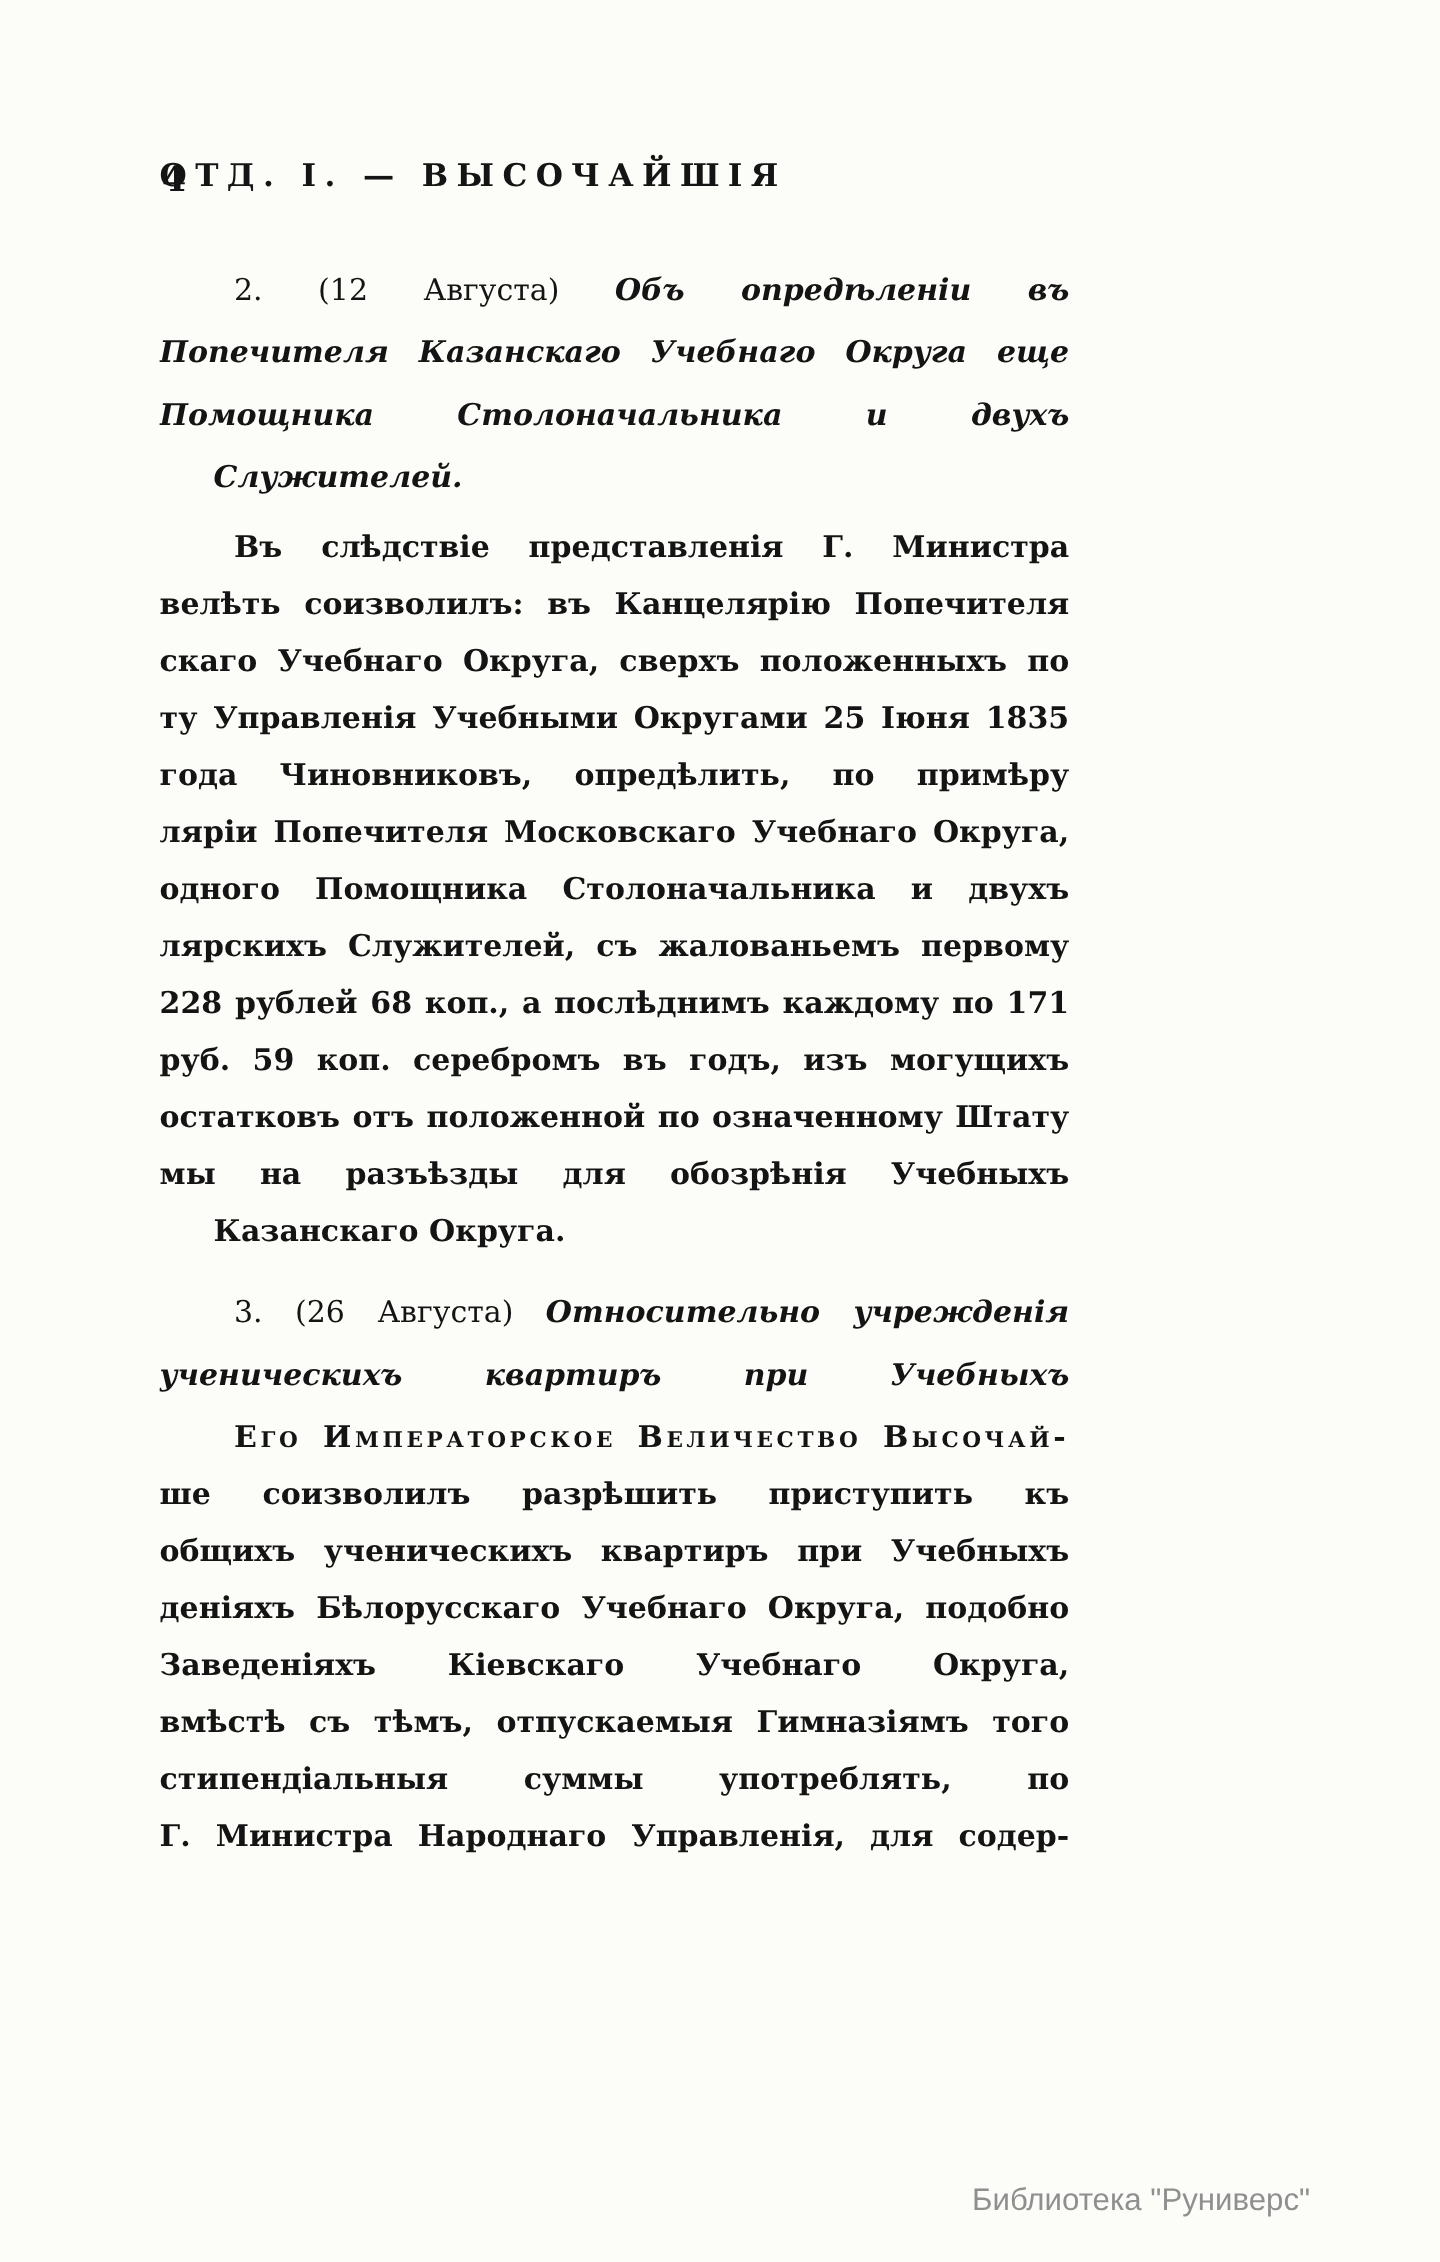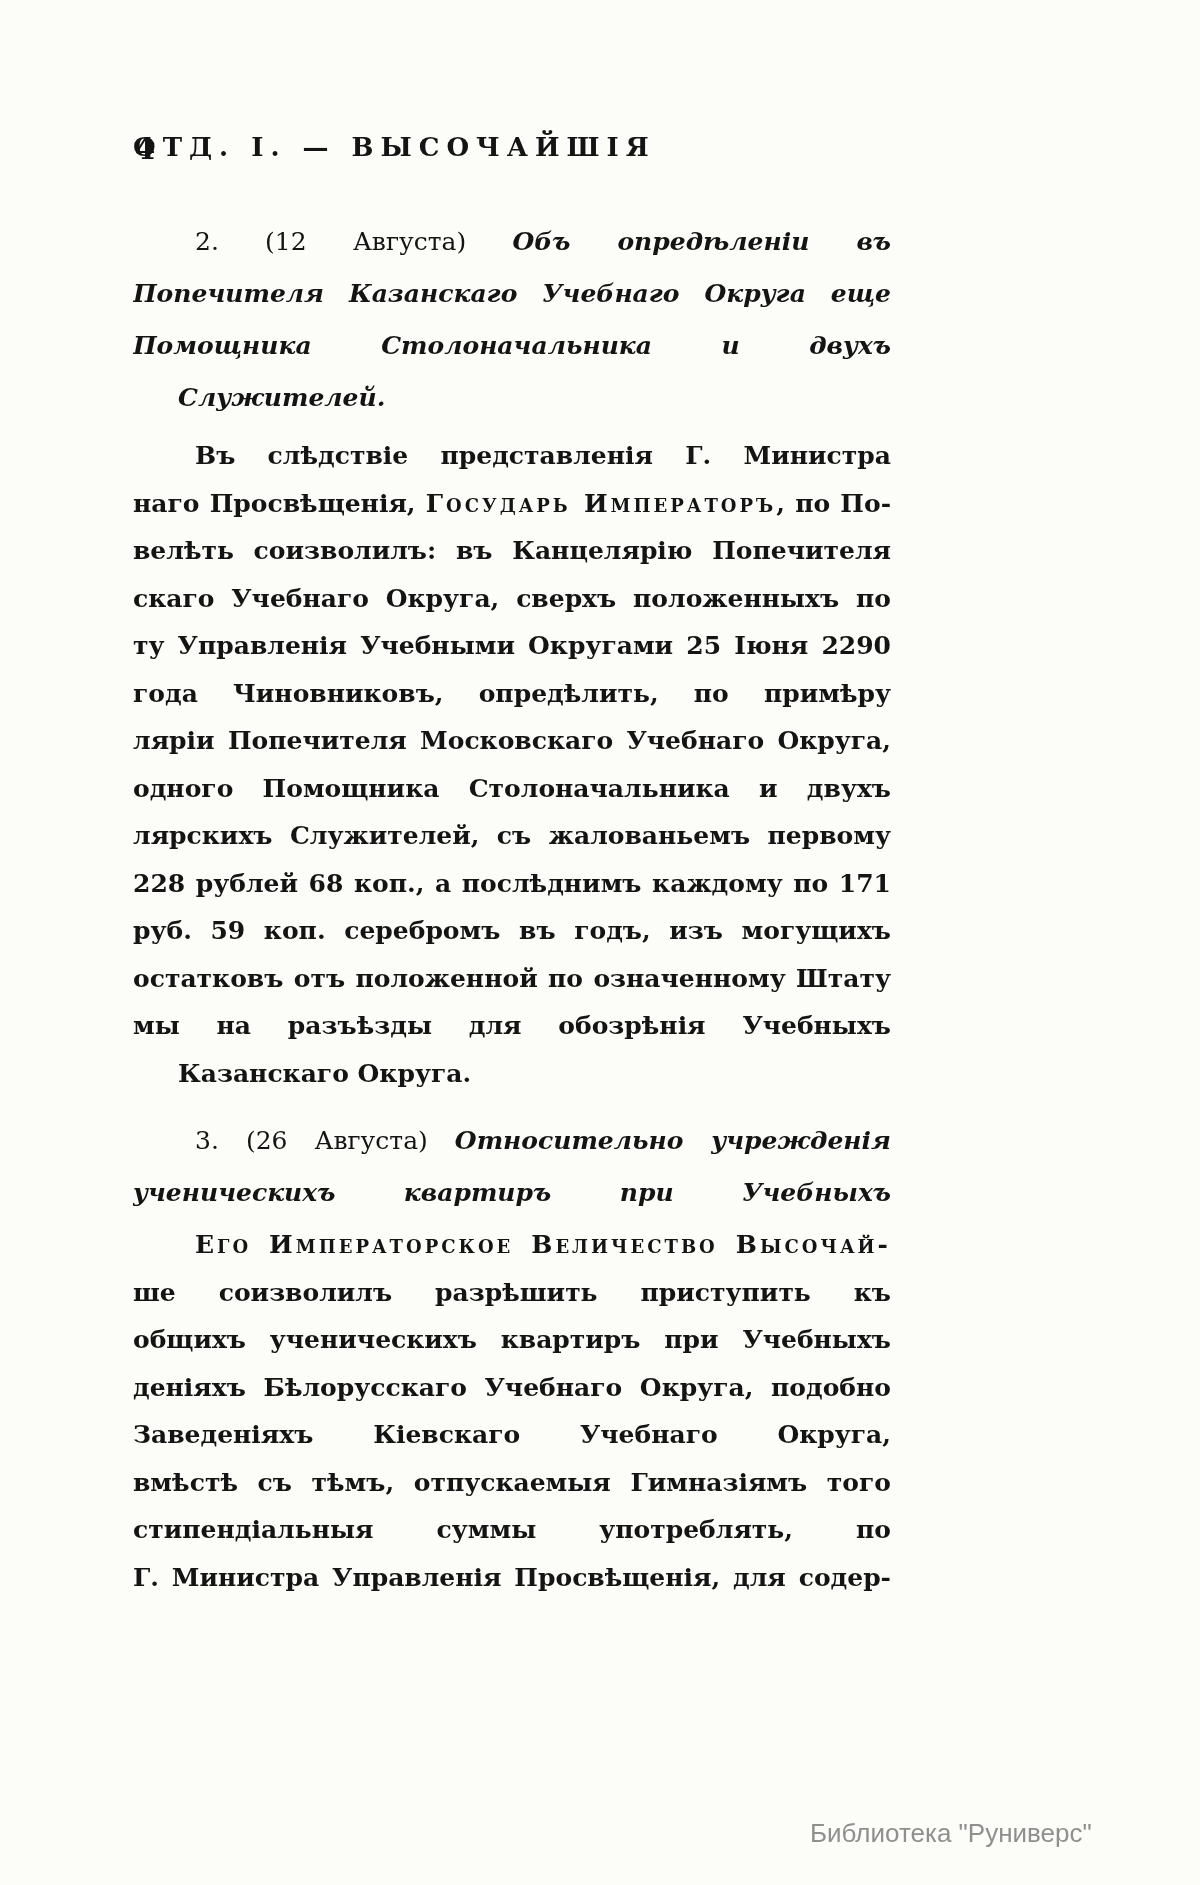--- a/index.html
+++ b/index.html
@@ -71,24 +71,23 @@
 
     <div class="sec-head sec2-head">
       <div class="ln indent"><span class="up">2. (12 Августа) </span><span>Объ опредѣленіи въ Канцелярію</span></div>
       <div class="ln">Попечителя Казанскаго Учебнаго Округа еще одного</div>
       <div class="ln">Помощника Столоначальника и двухъ Канцелярскихъ</div>
       <div class="ln last">Служителей.</div>
     </div>
 
     <div class="sec2-body">
       <div class="ln indent">Въ слѣдствіе представленія Г. Министра Народ-</div>
-      <div class="ln"><span>наго Просвѣщенія, </span><span class="sc">Государь Императоръ</span><span>, по По-</span></div>
       <div class="ln">велѣть соизволилъ: въ Канцелярію Попечителя Казан-</div>
       <div class="ln">скаго Учебнаго Округа, сверхъ положенныхъ по Шта-</div>
-      <div class="ln">ту Управленія Учебными Округами 25 Іюня 2290</div>
+      <div class="ln">ту Управленія Учебными Округами 25 Іюня 1835</div>
       <div class="ln">года Чиновниковъ, опредѣлить, по примѣру Канце-</div>
       <div class="ln">ляріи Попечителя Московскаго Учебнаго Округа, еще</div>
       <div class="ln">одного Помощника Столоначальника и двухъ Канце-</div>
       <div class="ln">лярскихъ Служителей, съ жалованьемъ первому по</div>
       <div class="ln">228 рублей 68 коп., а послѣднимъ каждому по 171</div>
       <div class="ln">руб. 59 коп. серебромъ въ годъ, изъ могущихъ быть</div>
       <div class="ln">остатковъ отъ положенной по означенному Штату сум-</div>
       <div class="ln">мы на разъѣзды для обозрѣнія Учебныхъ Заведеній</div>
       <div class="ln last">Казанскаго Округа.</div>
     </div>
@@ -99,19 +98,19 @@
     </div>
 
     <div class="sec3-body">
       <div class="ln indent"><span class="sc">Его Императорское Величество Высочай-</span></div>
       <div class="ln">ше соизволилъ разрѣшить приступить къ учрежденію</div>
       <div class="ln">общихъ ученическихъ квартиръ при Учебныхъ Заве-</div>
       <div class="ln">деніяхъ Бѣлорусскаго Учебнаго Округа, подобно тому,</div>
       <div class="ln">Заведеніяхъ Кіевскаго Учебнаго Округа, дозволивъ</div>
       <div class="ln">вмѣстѣ съ тѣмъ, отпускаемыя Гимназіямъ того Округа</div>
       <div class="ln">стипендіальныя суммы употреблять, по усмотрѣнію</div>
-      <div class="ln">Г. Министра Управленія Просвѣщенія, для содер-</div>
+      <div class="ln">Г. Министра Народнаго Управленія, для содер-</div>
     </div>
 
   </div>
 
   <div class="footer">Библиотека "Руниверс"</div>
 </div>
 
 </body></html>

